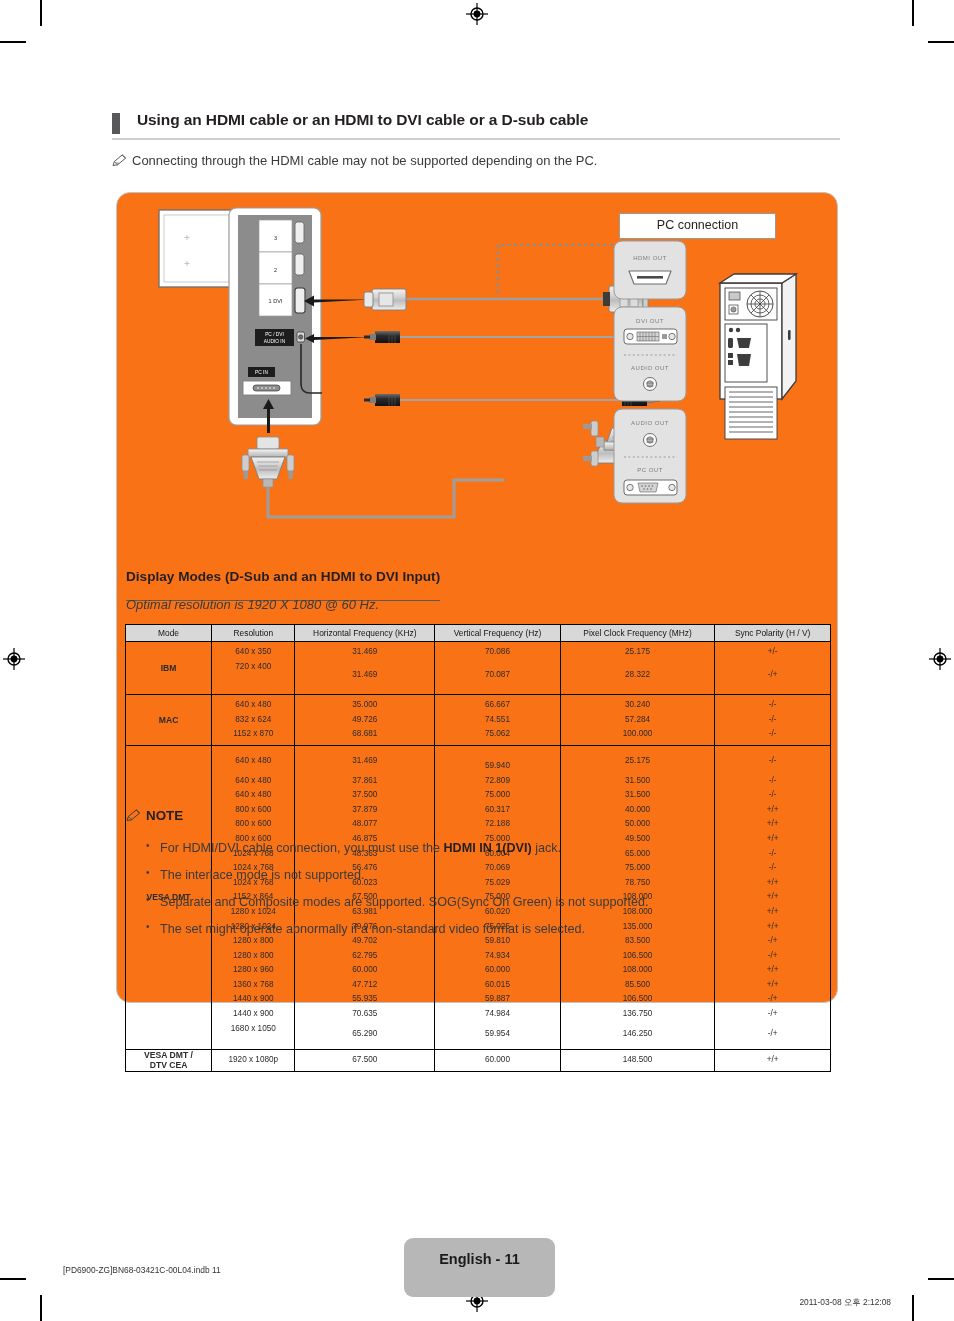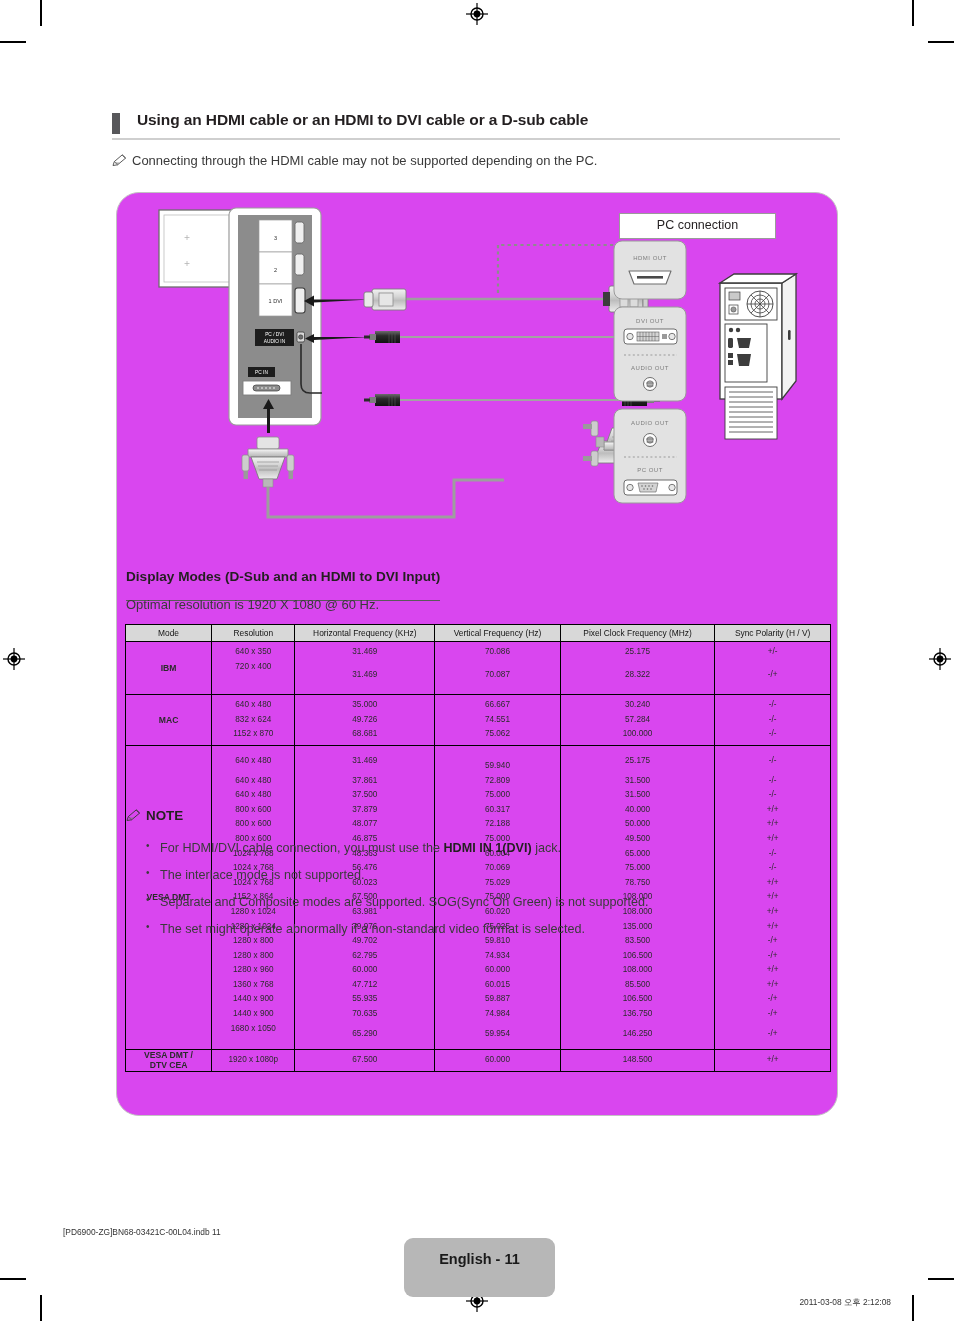--- a/index.html
+++ b/index.html
@@ -31,42 +31,42 @@
 
   
   #intro-note{
     position:absolute;left:112px;top:153px;width:740px;
     font-size:13px;color:#3a3a3a;white-space:nowrap;
   }
   #intro-note .pencil{display:inline-block;vertical-align:-2px;margin-right:5px;}
 
   
   #content-panel{
-    position:absolute;left:116px;top:192px;width:722px;height:924px;
-    border:1.5px solid #c3c3c3;border-radius:23px;background:#d946ef;
+    position:absolute;left:116px;top:192px;width:722px;height:811px;
+    border:1.5px solid #c3c3c3;border-radius:14px;background:#f97316;
     box-sizing:border-box;
   }
 
   
   #diagram{position:absolute;left:0;top:0;width:722px;height:358px;}
   #diagram svg{display:block;}
   .pc-conn-label{
     position:absolute;left:502px;top:20px;width:155px;height:24px;
     border:1.3px solid #9a9a9a;background:#fff;
     font-size:12.5px;color:#231f20;text-align:center;line-height:23px;
   }
 
   
   #display-modes-heading{
     position:absolute;left:9px;top:376px;font-size:13.6px;font-weight:bold;
     color:#231f20;border-bottom:1.4px solid #5a5a5a;padding-bottom:16px;
     display:inline-block;white-space:nowrap;
   }
   #optimal-res{
-    position:absolute;left:9px;top:404px;font-size:13px;color:#3a3a3a;white-space:nowrap;
+    position:absolute;left:9px;top:404px;font-size:13px;color:#3a3a3a;white-space:nowrap;font-style:italic;
   }
 
   
   #modes-table{
     position:absolute;left:8px;top:431px;width:706px;
     border-collapse:collapse;font-size:8.2px;color:#2b2b2b;
   }
   #modes-table th{
     background:#d8d8d8;font-weight:normal;font-size:8.4px;
     border:0.8px solid #000;
@@ -98,21 +98,21 @@
   .b{font-weight:bold;color:#231f20;}
 
   
   #page-tab{
     position:absolute;left:404px;top:1238px;width:151px;height:59px;
     background:#b7b7b7;border-radius:9px;
     font-size:14.5px;font-weight:bold;color:#1a1a1a;
     text-align:center;line-height:42px;
   }
   #footer-left{
-    position:absolute;left:63px;top:1227px;font-size:8.4px;color:#333;white-space:nowrap;
+    position:absolute;left:63px;top:1265px;font-size:8.4px;color:#333;white-space:nowrap;
   }
   #footer-right{
     position:absolute;right:63px;top:1297px;font-size:8.4px;color:#333;white-space:nowrap;
   }
 </style>
 </head>
 <body>
 
 <div class="crop" style="left:40px;top:0;width:1.6px;height:26px;"></div>
 <div class="crop" style="left:0;top:41px;width:26px;height:1.6px;"></div>

